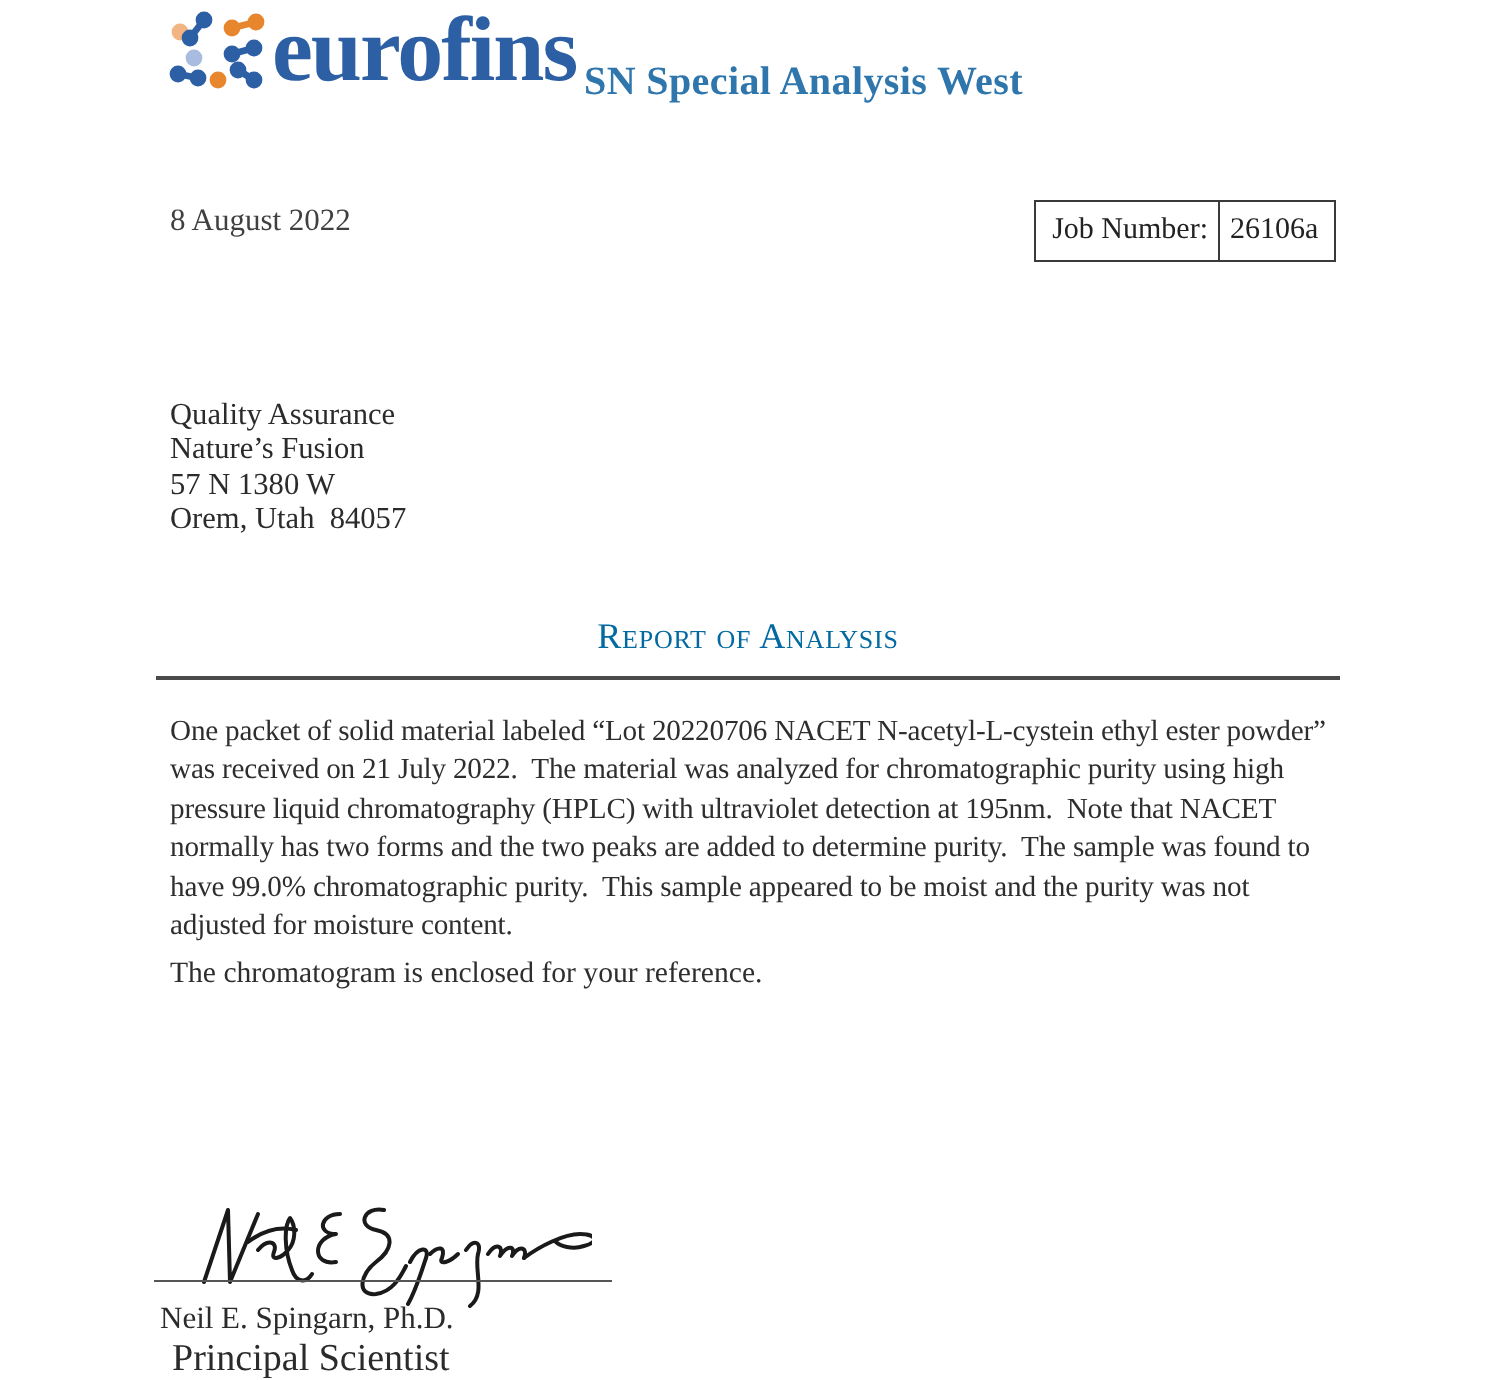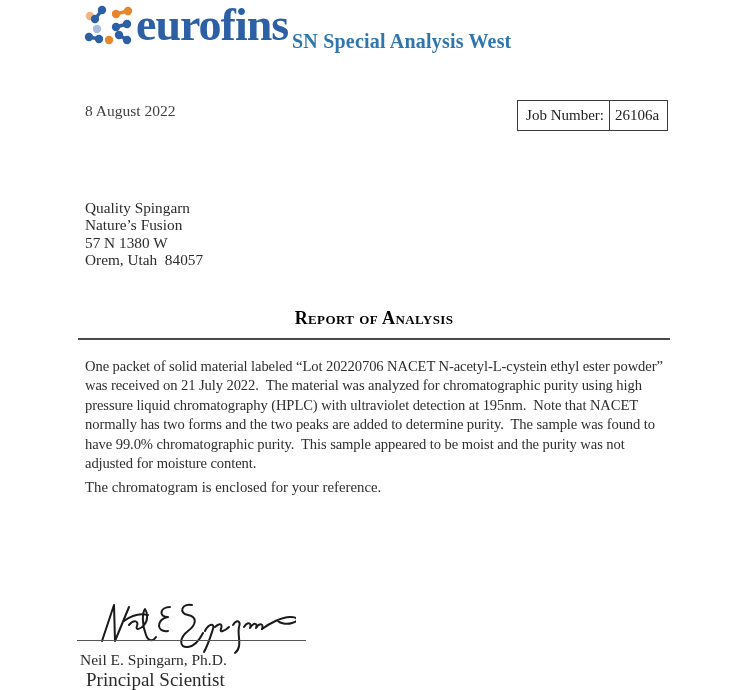--- a/index.html
+++ b/index.html
@@ -37,22 +37,22 @@
   #job-table td.value { min-width:58px; text-align:left; }
 
   
   #recipient { left:85px; top:199px; font-size:15.3px; line-height:17.3px; color:#2b2b2b; }
   #recipient div { white-space:pre-wrap; }
 
   
   #report-title {
     left:78px; top:308px; width:592px;
     text-align:center;
-    font-variant:small-caps; font-weight:bold;
-    font-size:18px; letter-spacing:0.4px; color:#000000;
+    font-variant:small-caps; font-weight:normal;
+    font-size:18px; letter-spacing:0.4px; color:#0369a1;
   }
   #title-rule { left:78px; top:338px; width:592px; height:0; border-top:2px solid #4a4a4a; }
 
   
   #body-text {
     left:85px; top:357px; width:662px;
     font-size:14.6px; line-height:19.4px;
     letter-spacing:-0.1px;
     white-space:pre-wrap; color:#2e2e2e;
   }
@@ -107,21 +107,21 @@
   <table id="job-table" class="abs">
     <tbody>
         <tr>
       <td class="label">Job Number:</td>
       <td class="value">26106a</td>
     </tr>
   </tbody>
     </table>
 
   <div id="recipient" class="abs">
-    <div>Quality Spingarn</div>
+    <div>Quality Assurance</div>
     <div>Nature’s Fusion</div>
     <div>57 N 1380 W</div>
     <div>Orem, Utah  84057</div>
   </div>
 
   <div id="report-title" class="abs">Report of Analysis</div>
   <div id="title-rule" class="abs"></div>
 
   <div id="body-text" class="abs">One packet of solid material labeled “Lot 20220706 NACET N-acetyl-L-cystein ethyl ester powder”
 was received on 21 July 2022.  The material was analyzed for chromatographic purity using high

